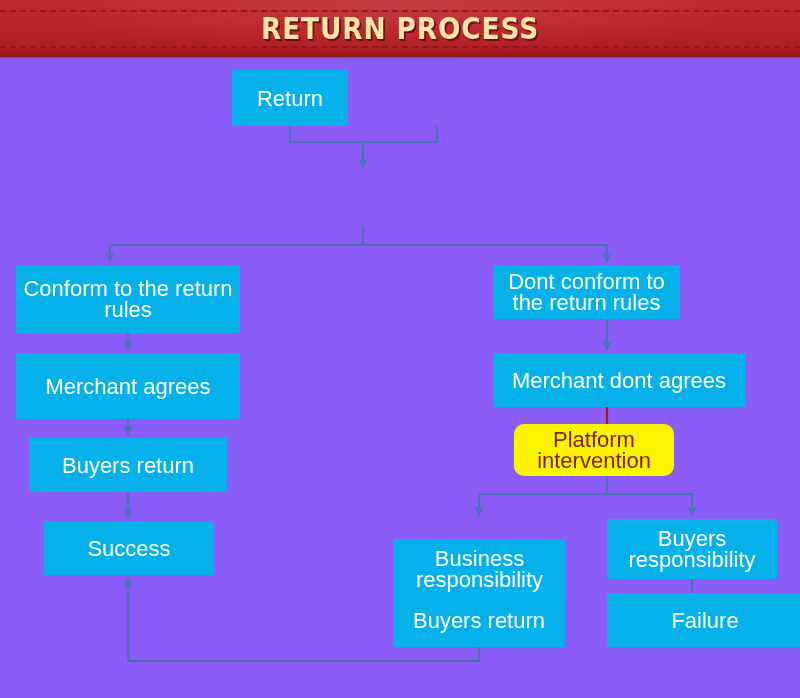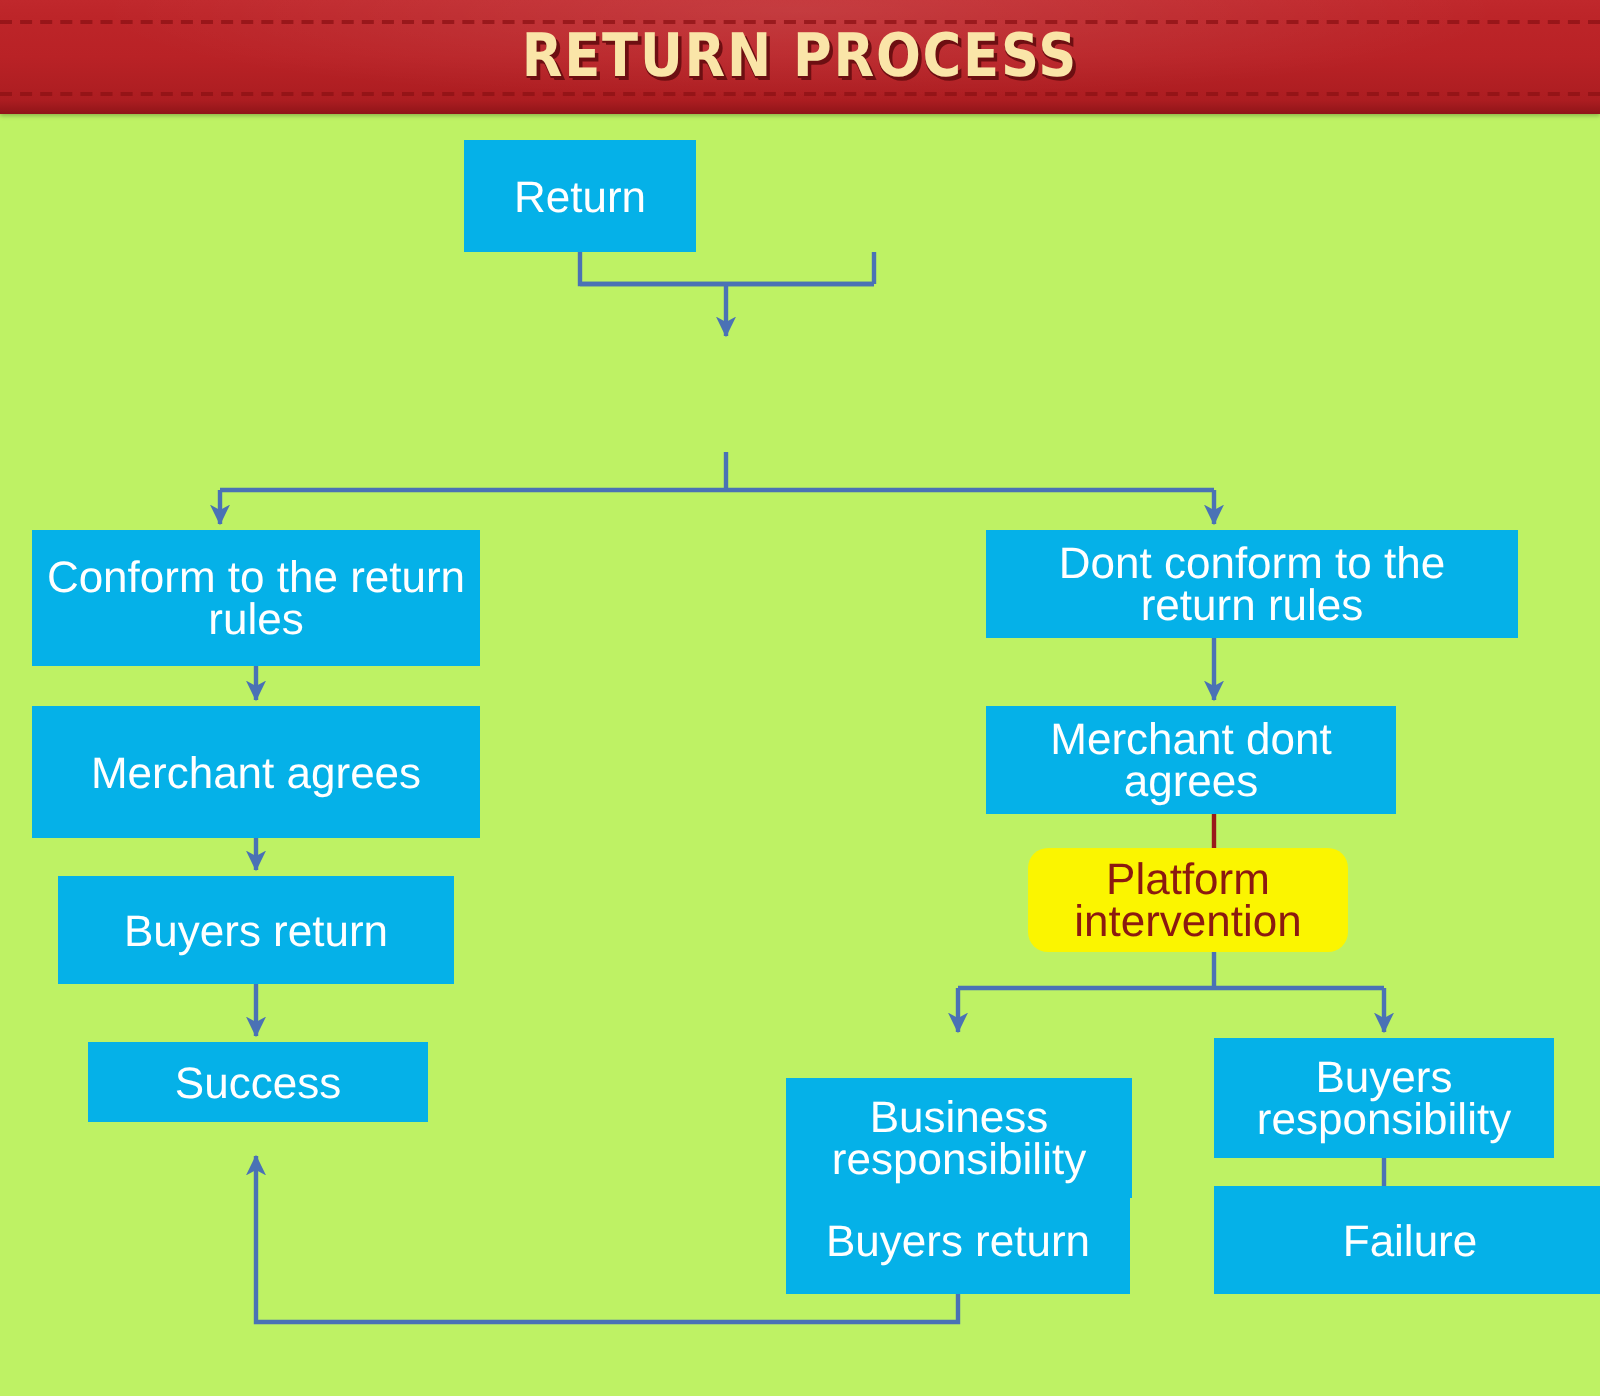--- a/index.html
+++ b/index.html
@@ -4,21 +4,21 @@
 <style>
   html, body {
     margin: 0;
     padding: 0;
     background: #ffffff;
   }
   #page {
     position: relative;
     width: 800px;
     height: 698px;
-    background: #bef264;
+    background: #8b5cf6;
     overflow: hidden;
     font-family: "Liberation Sans", sans-serif;
   }
 
   
   #banner {
     position: absolute;
     left: 0; top: 0;
     width: 800px;
     height: 57px;
@@ -151,31 +151,31 @@
         <path d="M607,350 L607,419"></path>
       </g>
     </svg>
 
     <div class="node" style="left:232px; top:13px; width:116px; height:56px;">Return</div>
 
 
 
     <div class="node" style="left:16px; top:208px; width:224px; height:68px;">Conform to the return rules</div>
 
-    <div class="node" style="left:493px; top:208px; width:266px; height:54px;">Dont conform to the return rules</div>
+    <div class="node" style="left:493px; top:208px; width:187px; height:54px;">Dont conform to the return rules</div>
 
     <div class="node" style="left:16px; top:296px; width:224px; height:66px;">Merchant agrees</div>
 
-    <div class="node" style="left:493px; top:296px; width:205px; height:54px;">Merchant dont agrees</div>
+    <div class="node" style="left:493px; top:296px; width:252px; height:54px;">Merchant dont agrees</div>
 
     <div class="node" style="left:29px; top:381px; width:198px; height:54px;">Buyers return</div>
 
     <div class="node yellow" style="left:514px; top:367px; width:160px; height:52px;">Platform intervention</div>
 
-    <div class="node" style="left:44px; top:464px; width:170px; height:40px;">Success</div>
+    <div class="node" style="left:44px; top:464px; width:170px; height:54px;">Success</div>
 
     <div class="node" style="left:393px; top:482px; width:173px; height:60px;">Business responsibility</div>
 
     <div class="node" style="left:607px; top:462px; width:170px; height:60px;">Buyers responsibility</div>
 
     <div class="node" style="left:393px; top:536px; width:172px; height:54px;">Buyers return</div>
 
     <div class="node" style="left:607px; top:536px; width:196px; height:54px;">Failure</div>
 
   </div>

